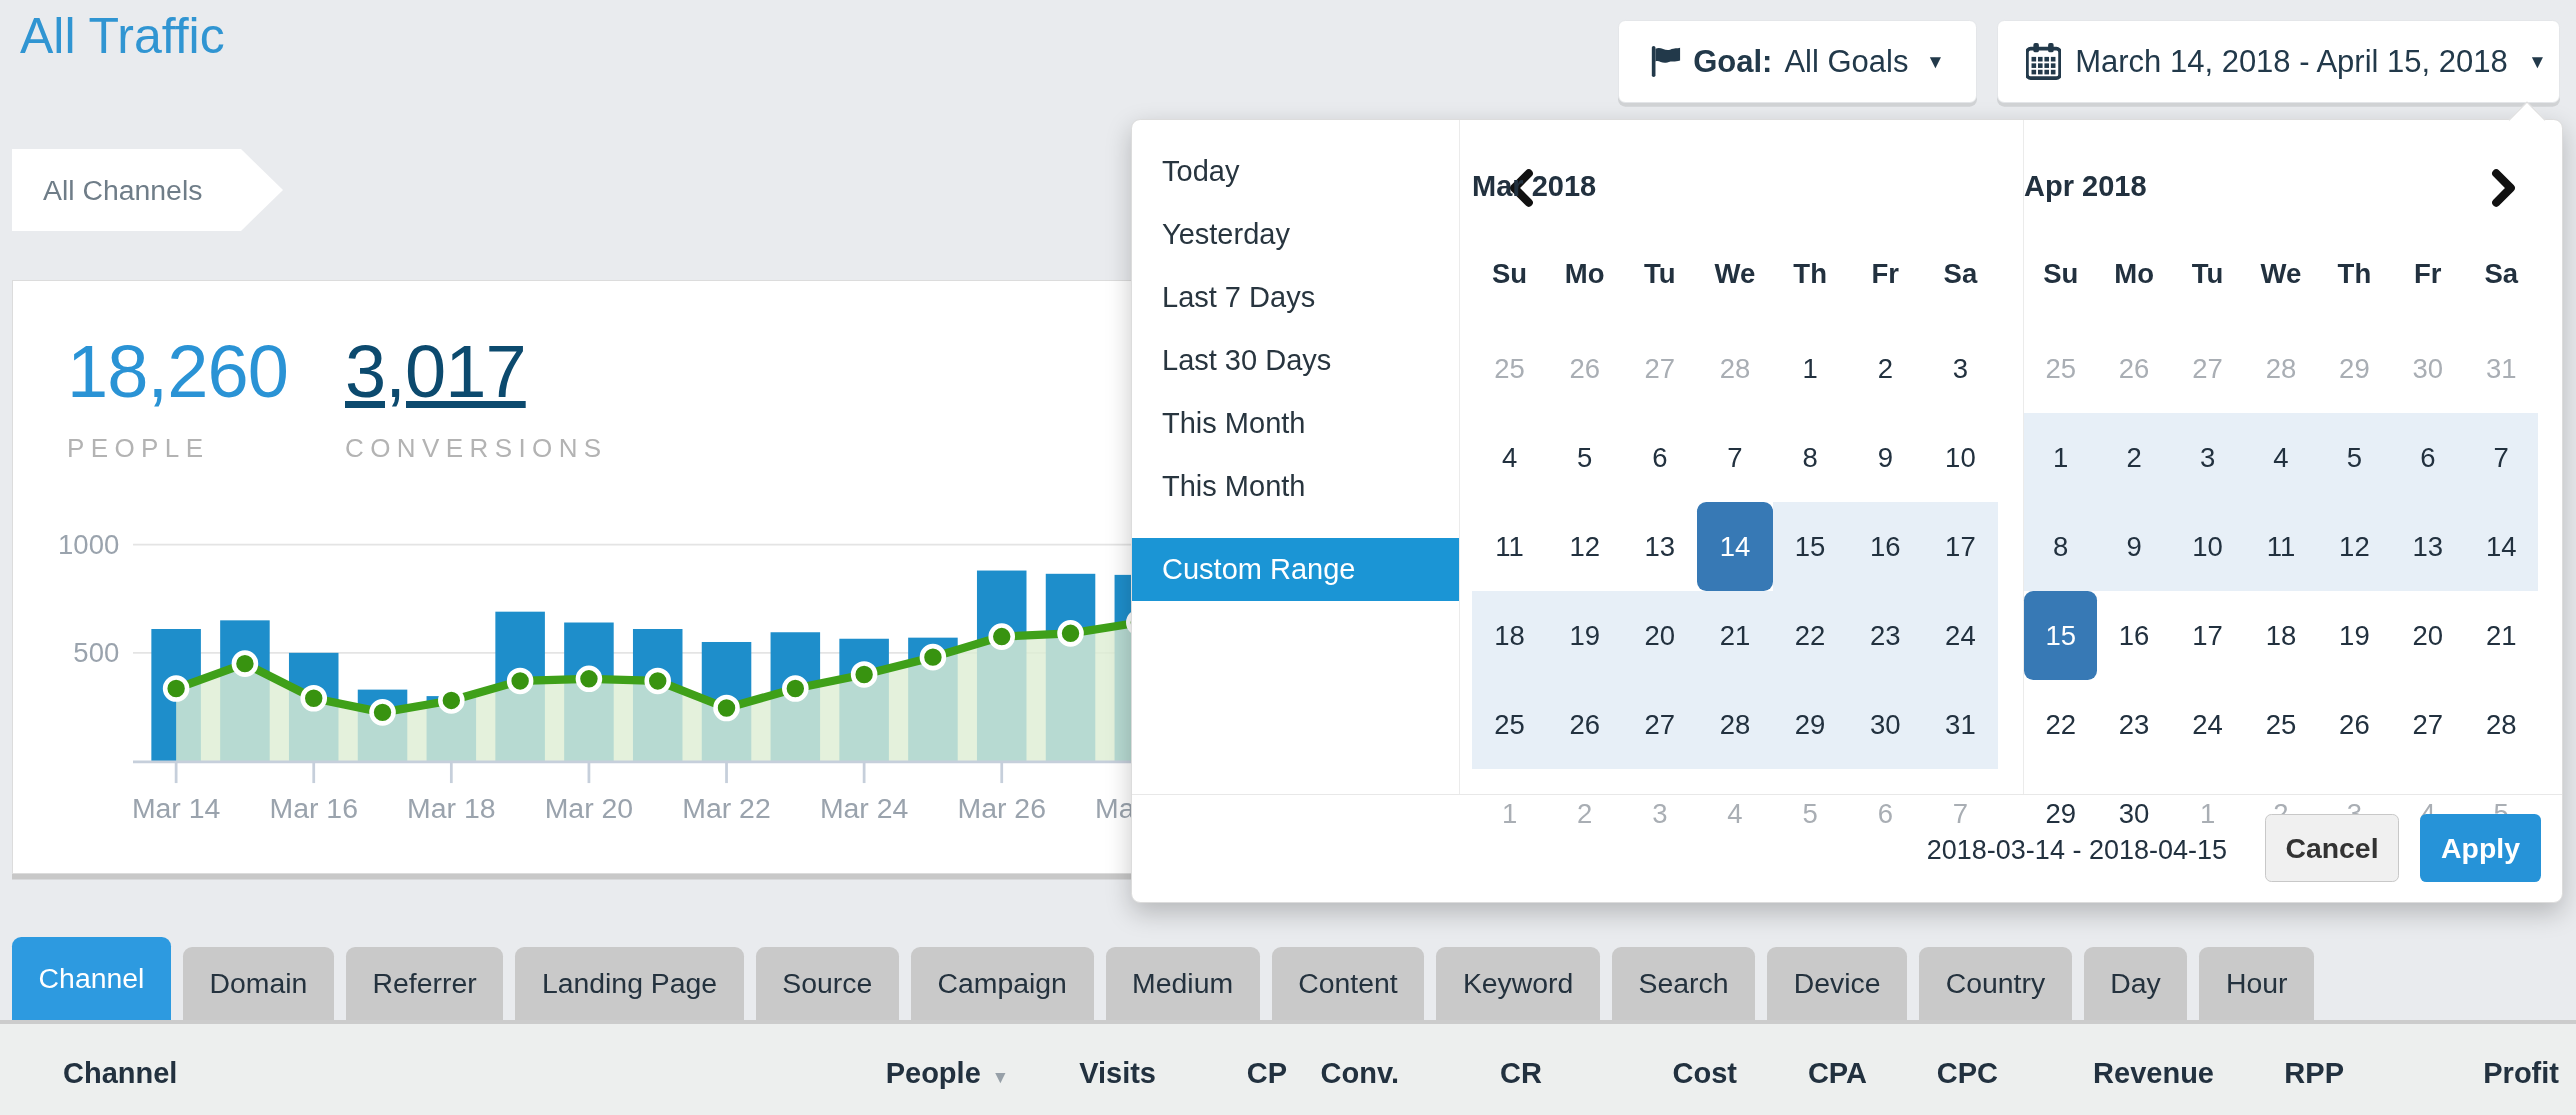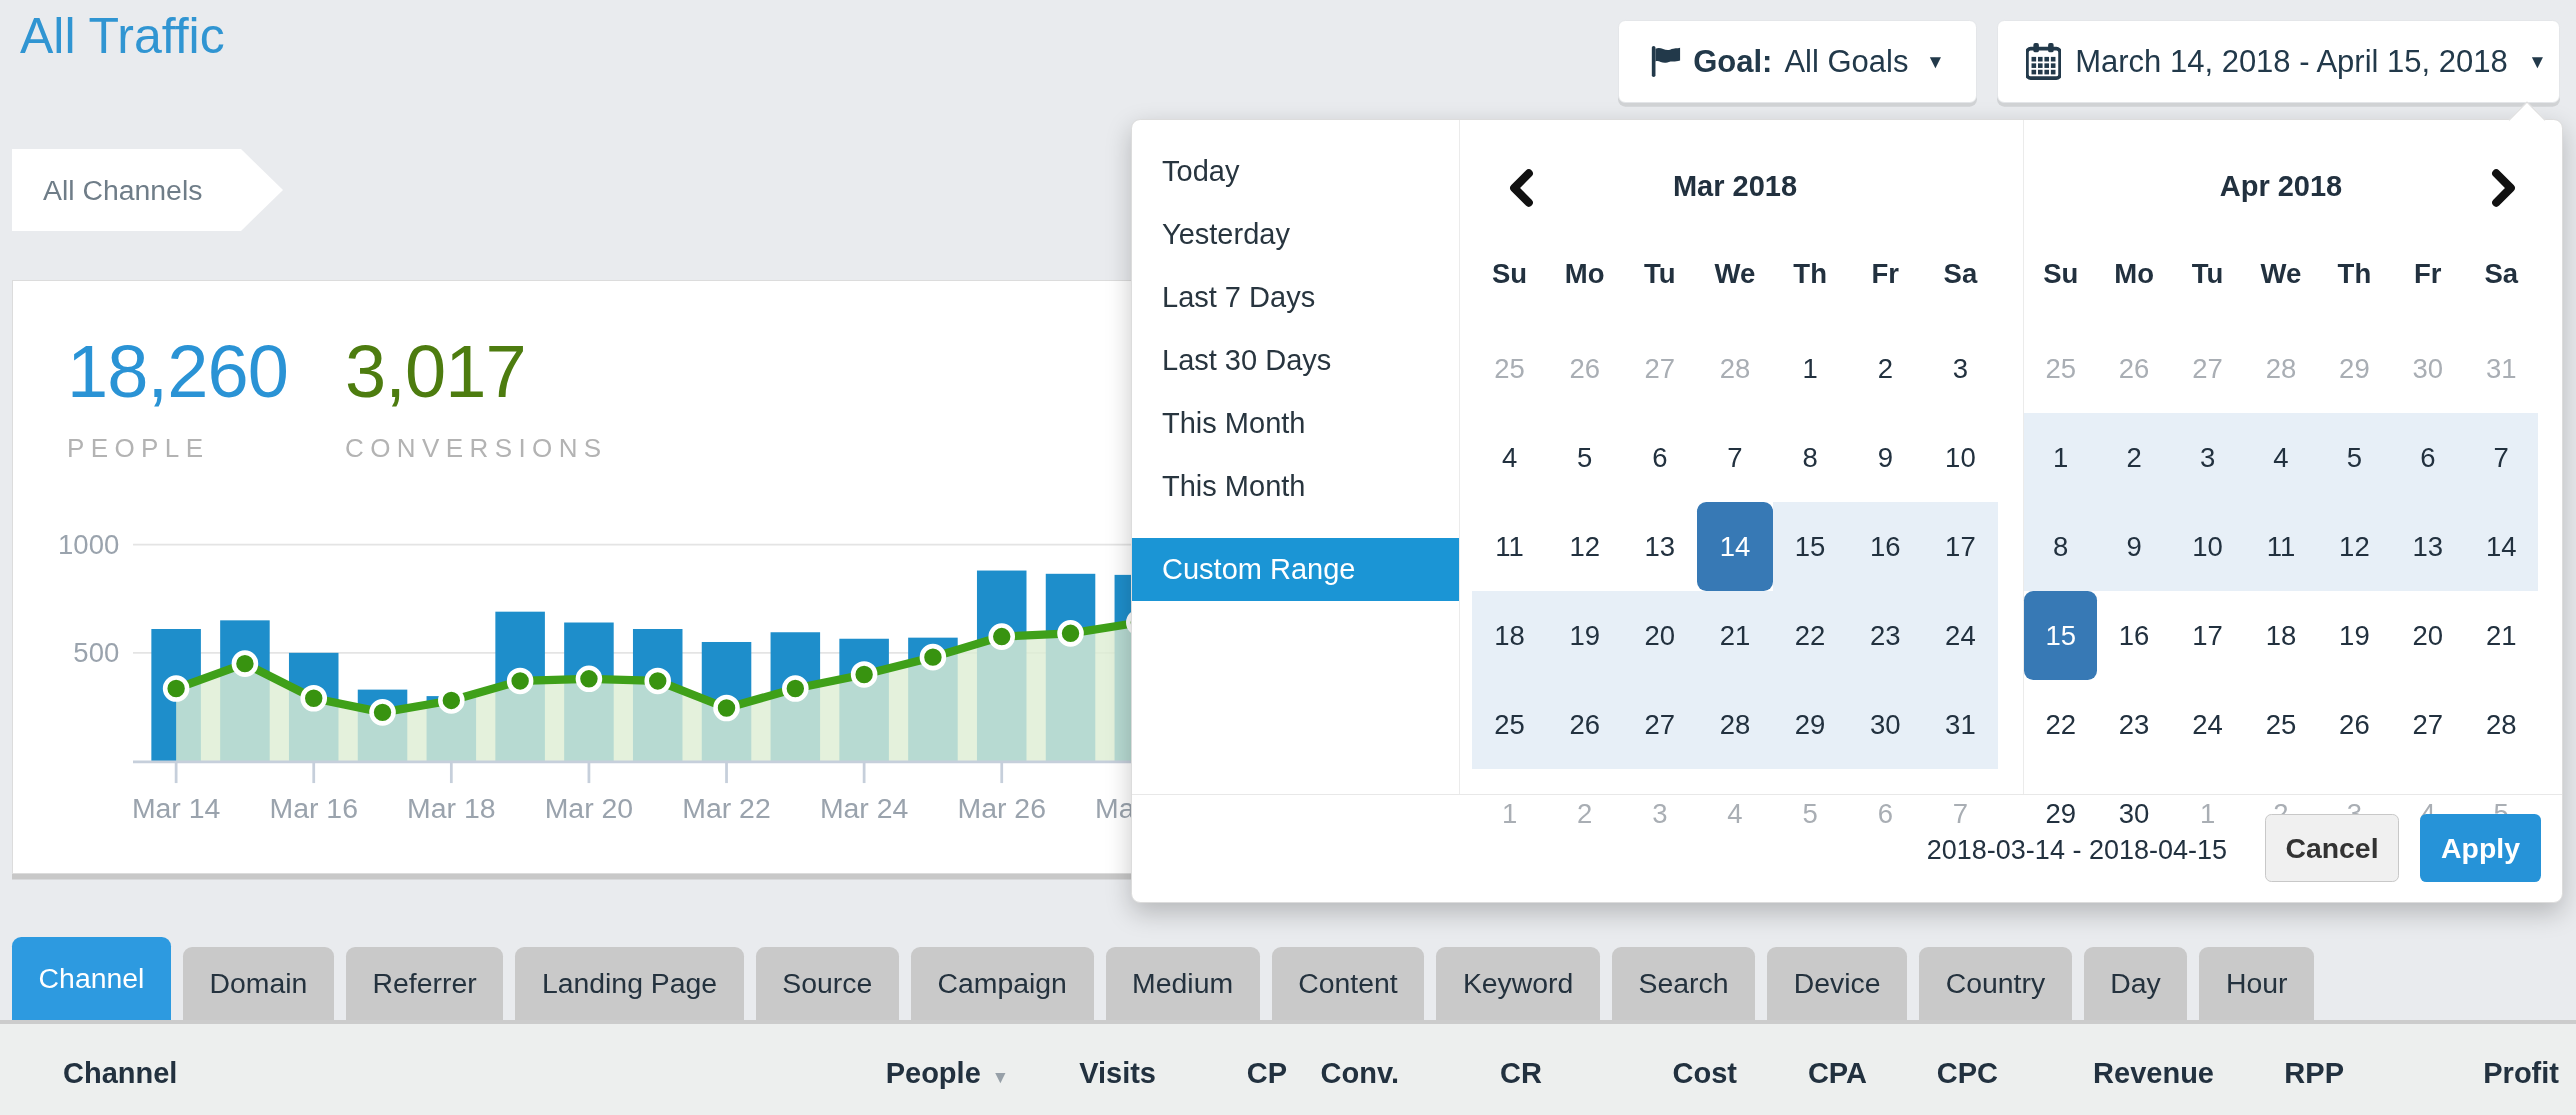--- a/index.html
+++ b/index.html
@@ -45,21 +45,21 @@
   .panel {
     position:absolute; left:12px; top:280px; width:2551px; height:594px;
     background:#fff; border:0.9px solid #dcdcdc;
     box-shadow:0 5.5px 0 #c8c8c8;
   }
   .stat { position:absolute; top:335px; line-height:1; }
   .stat-people { left:67px; }
   .stat-conv { left:345px; }
   .stat-value { font-size:74px; font-weight:400; letter-spacing:-0.9px; }
   .stat-people .stat-value { color:#2a93d5; }
-  .stat-conv .stat-value { color:#4d7c0f; }
+  .stat-conv .stat-value { color:#0c4a6e;text-decoration:underline; }
   .stat-label { font-size:26px; color:#b3b3b3; letter-spacing:6.4px; margin-top:26px; }
   .chart-svg { position:absolute; left:0; top:495px; z-index:1; }
   
   .popover {
     position:absolute; left:1131px; top:119px; width:1432px; height:784px;
     background:#fff; border:0.9px solid #dcdcdc; border-radius:9.2px;
     box-shadow:0 9.2px 26px rgba(0,0,0,0.22);
     z-index:10;
   }
   .preset-list { position:absolute; left:0; top:20px; width:327px; }
@@ -67,21 +67,21 @@
     height:63px; line-height:63px; padding-left:30px;
     font-size:29px; color:#28353f; cursor:pointer;
   }
   .preset-item.sel { background:#1b95d5; color:#fff;margin-top:20px; }
   .v-divider { position:absolute; left:327px; top:0; width:0; height:674px; border-left:1.8px solid #ebebeb; }
   .cal-divider { position:absolute; left:891px; top:0; width:0; height:674px; border-left:1.8px solid #ebebeb; }
   .month { position:absolute; top:0; }
   .month-march { left:340px; width:526px; }
   .month-april { left:892px; width:514px; }
   .month-title {
-    position:absolute; top:50px; left:0; right:0; text-align:center;
+    position:absolute; top:50px; left:0; right:0; text-align:left;
     font-size:29px; font-weight:bold; color:#22313f;
   }
   .nav-chevron { position:absolute; top:48px; width:37px; height:40px; cursor:pointer; }
   .nav-prev { left:31px; }
   .nav-next { right:16.5px; }
   .dow-row { position:absolute; top:138px; left:0; right:0; display:flex; }
   .dow { flex:1; text-align:center; font-size:27.5px; font-weight:bold; color:#22313f; }
   .weeks { position:absolute; top:204px; left:0; right:0; }
   .week { display:flex; height:89px; }
   .day {

